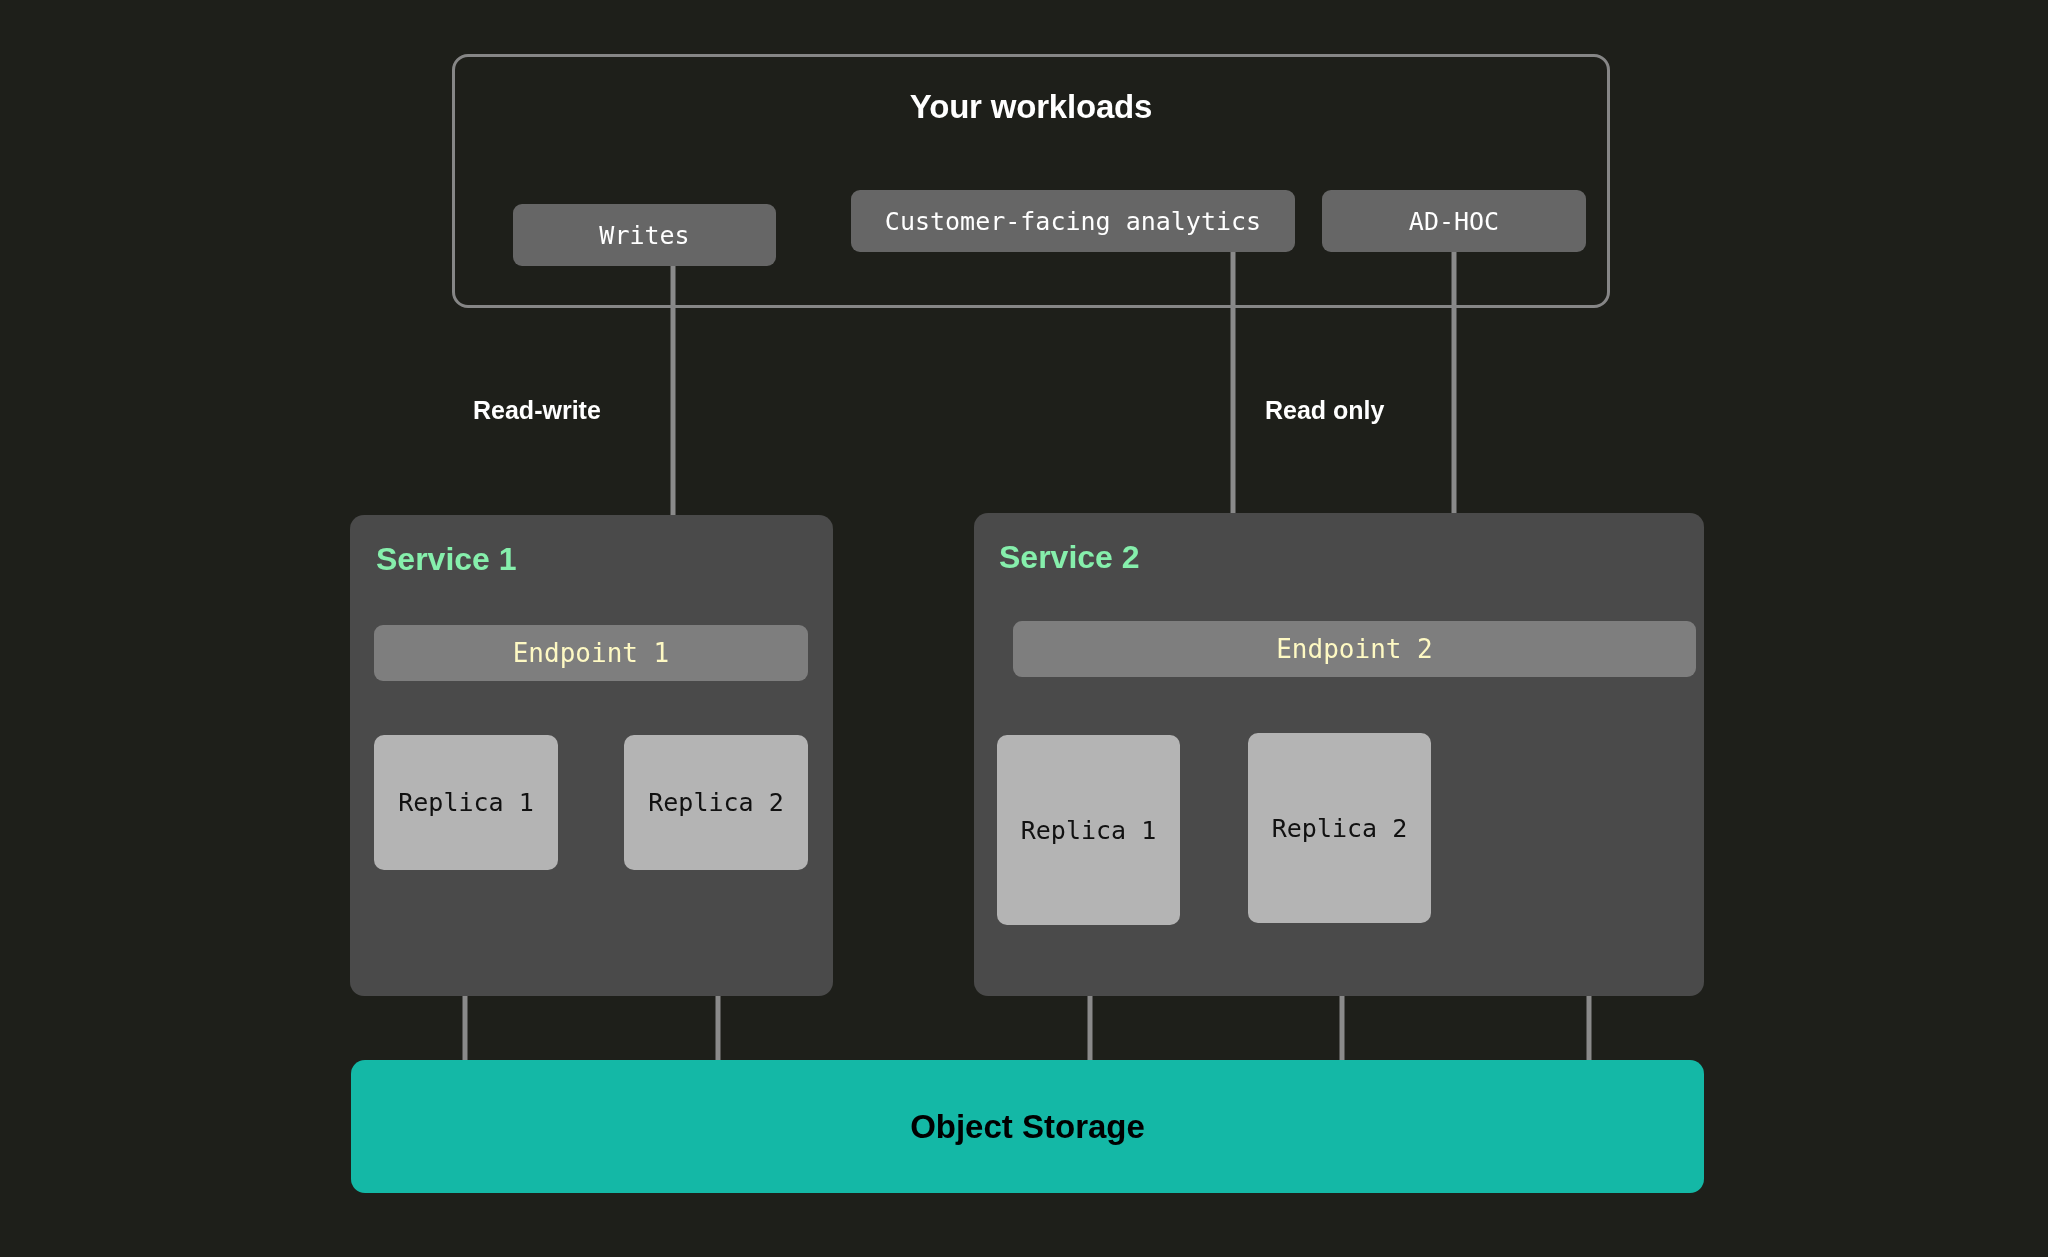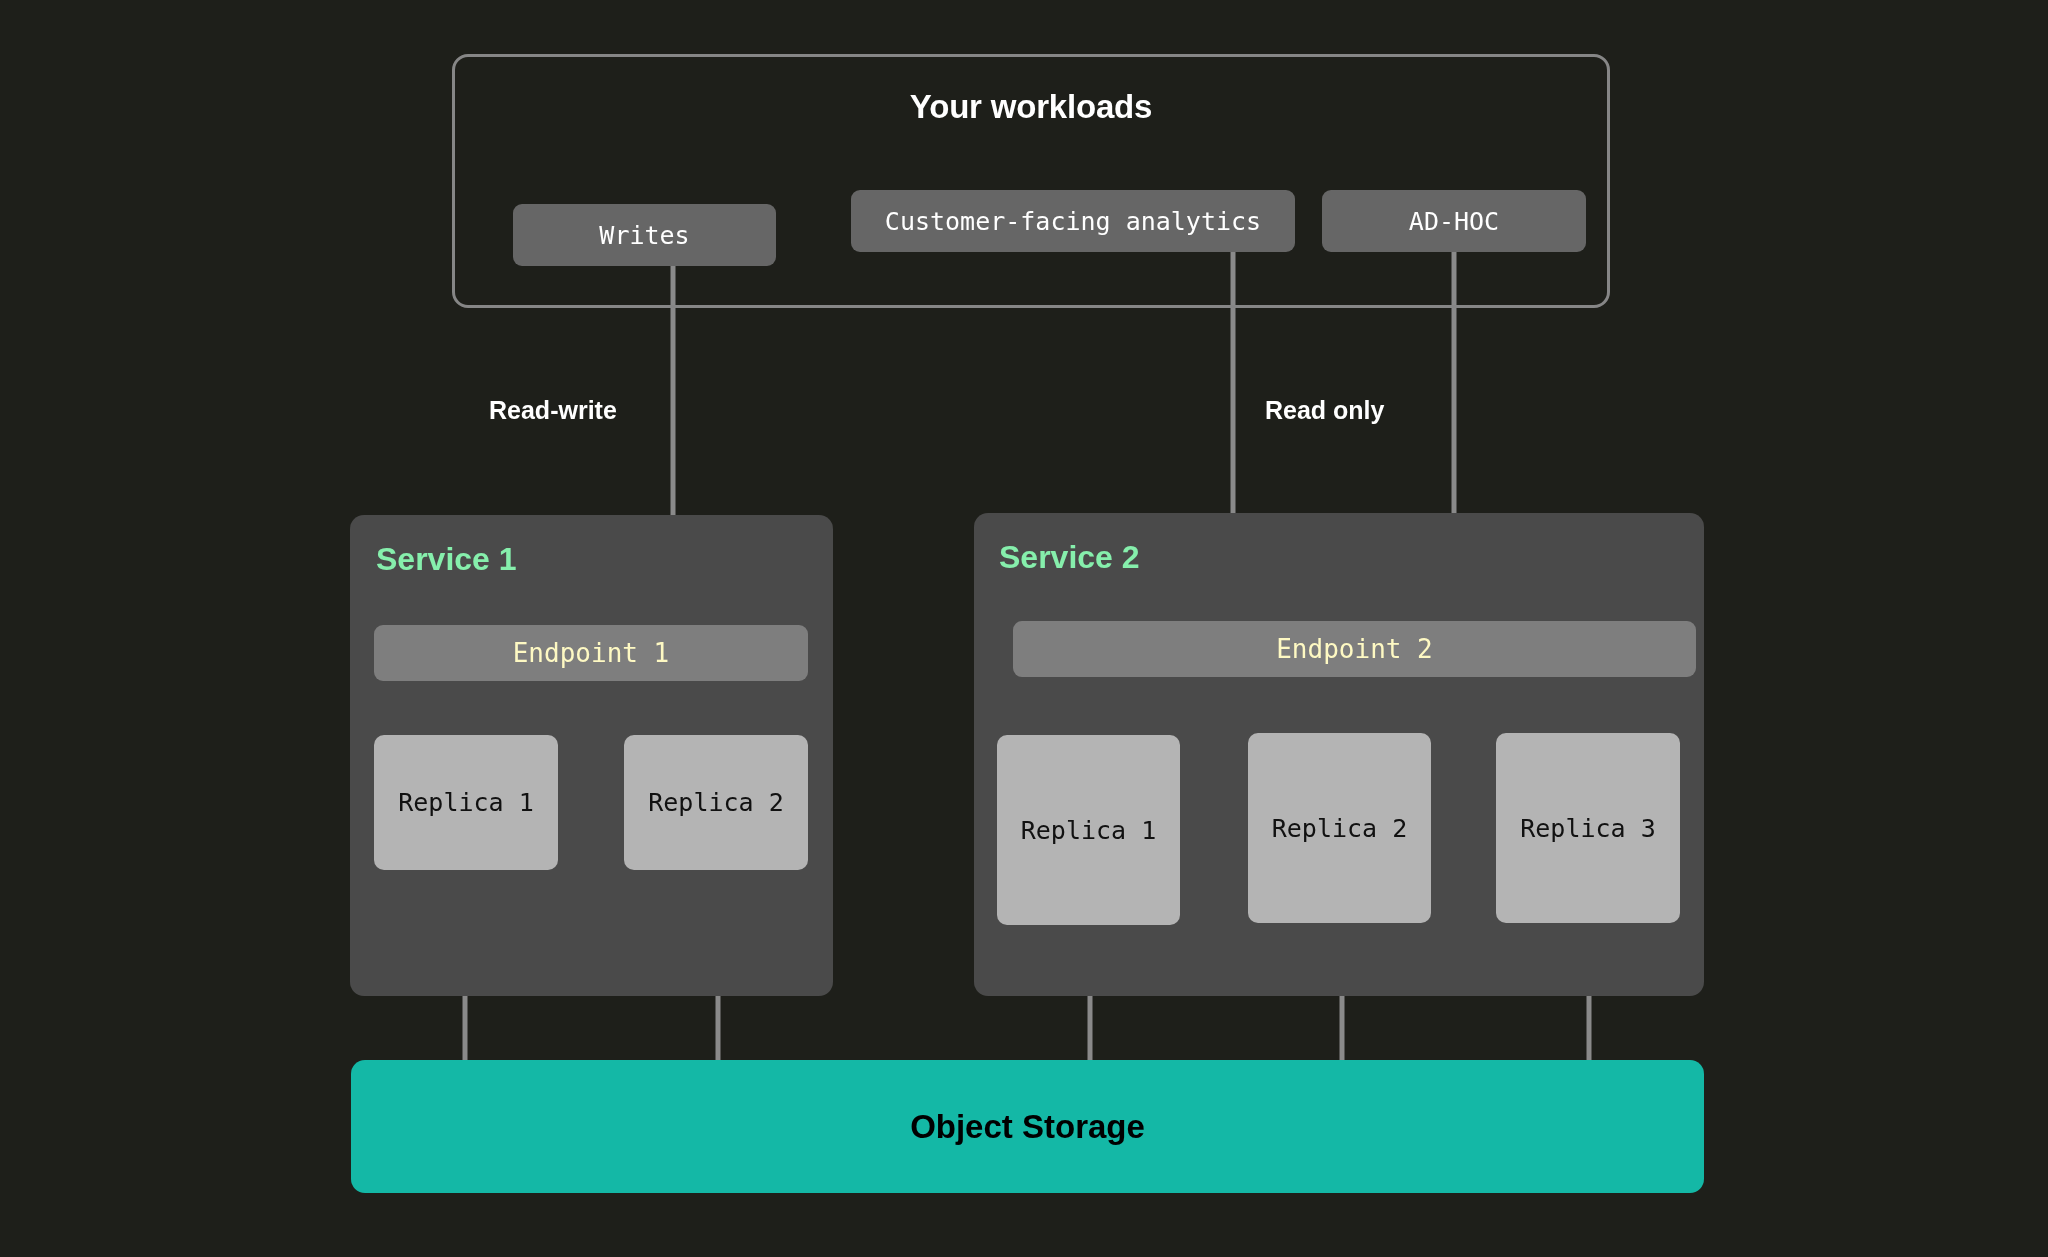--- a/index.html
+++ b/index.html
@@ -59,21 +59,21 @@
   .chip-adhoc   { left: 1322px; top: 190px; width: 264px; }
 
   
   .flow-label {
     color: #ffffff;
     font-size: 25px;
     font-weight: bold;
     white-space: nowrap;
     z-index: 8;
   }
-  .flow-rw { left: 489px; top: 396px; }
+  .flow-rw { left: 473px; top: 396px; }
   .flow-ro { left: 1265px; top: 396px; }
 
   
   .service-panel {
     background: #4a4a4a;
     border-radius: 14px;
     z-index: 3;
   }
   .svc1 { left: 350px; top: 515px; width: 483px; height: 481px; }
   .svc2 { left: 974px; top: 513px; width: 730px; height: 483px; }
@@ -172,21 +172,20 @@
   <div class="abs service-title svc1-title">Service 1</div>
   <div class="abs endpoint ep1">Endpoint 1</div>
   <div class="abs replica r1a">Replica 1</div>
   <div class="abs replica r1b">Replica 2</div>
 
   <div class="abs service-panel svc2"></div>
   <div class="abs service-title svc2-title">Service 2</div>
   <div class="abs endpoint ep2">Endpoint 2</div>
   <div class="abs replica r2a">Replica 1</div>
   <div class="abs replica r2b">Replica 2</div>
-  <div class="abs replica r2c">Replica 3</div>
 
   <svg id="wires-top" viewBox="0 0 2048 1257" xmlns="http://www.w3.org/2000/svg">
     <g fill="#9a9a9a">
       <polygon points="662,594 684,594 673,614"></polygon>
       <polygon points="1222,592 1244,592 1233,612"></polygon>
       <polygon points="1443,592 1465,592 1454,612"></polygon>
     </g>
   </svg>
 
   <div class="abs object-storage">Object Storage</div>

